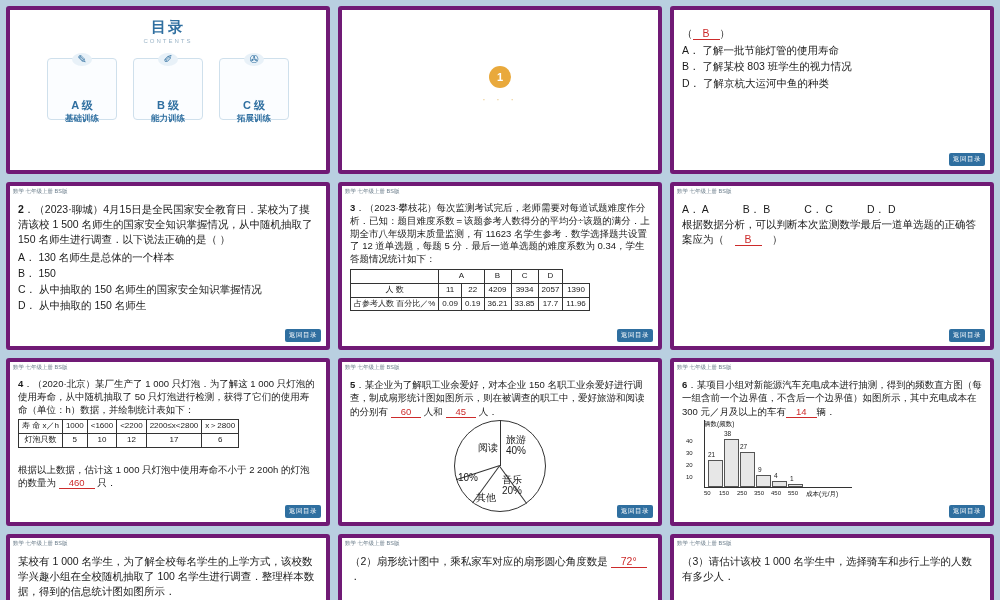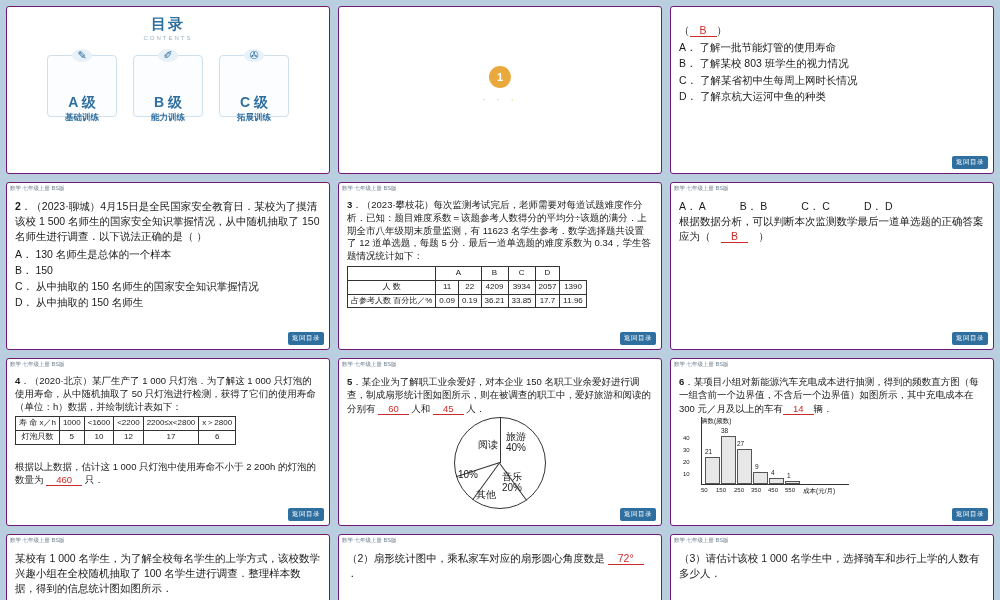--- a/index.html
+++ b/index.html
@@ -13,21 +13,21 @@
   .grid{
     display:grid;
     grid-template-columns:repeat(3,1fr);
     grid-auto-rows:168px;
     gap:8px;
     padding:6px 6px 0 6px;
     box-sizing:border-box;
   }
   .card{
     background:#ffffff;
-    border:1px solid #701a75;
+    border:4px solid #701a75;
     border-radius:3px;
     position:relative;
     overflow:hidden;
     padding:6px 8px 15px 8px;
     box-sizing:border-box;
   }
   .slidetag{
     position:absolute;left:3px;top:2px;
     font-size:5.5px;color:#6a7c8a;letter-spacing:0;
     white-space:nowrap;
@@ -49,21 +49,21 @@
   
   .toc-title{text-align:center;color:#2f6fa0;font-size:15px;font-weight:bold;letter-spacing:2px;margin-top:2px;}
   .toc-sub{text-align:center;color:#9bb4c7;font-size:6px;letter-spacing:2px;margin-top:1px;}
   .toc-row{display:flex;justify-content:center;gap:16px;margin-top:14px;}
   .toc-item{
     width:68px;height:60px;border:1px solid #cfe0ec;border-radius:4px;
     display:flex;flex-direction:column;align-items:center;justify-content:center;
     background:#fbfdff;
   }
   .toc-ico{width:20px;height:20px;border-radius:50%;background:#e8f1f8;display:flex;align-items:center;justify-content:center;color:#2f6fa0;font-size:11px;margin-bottom:4px;}
-  .toc-l1{color:#2f6fa0;font-size:14px;font-weight:bold;margin-top:28px;}
+  .toc-l1{color:#2f6fa0;font-size:11px;font-weight:bold;margin-top:28px;}
   .toc-l2{color:#2f6fa0;font-size:8.5px;font-weight:bold;}
 
   
   .banner{display:flex;flex-direction:column;align-items:center;justify-content:center;height:100%;}
   .badge{width:22px;height:22px;border-radius:50%;background:#e9a93c;color:#fff;display:flex;align-items:center;justify-content:center;font-size:11px;font-weight:bold;}
   .banner-title{color:#2f6fa0;font-size:21px;font-weight:bold;letter-spacing:3px;margin-top:8px;}
   .dots{margin-top:6px;color:#e9c887;font-size:10px;letter-spacing:4px;}
 
   
   table.t{border-collapse:collapse;font-size:8px;margin-top:3px;}
@@ -122,21 +122,20 @@
       <div class="dots">· · ·</div>
     </div>
   </div>
 
   <div class="card">
     <div class="body">
       <div>（<span class="ul red">B</span>）</div>
       <ol class="opts">
         <li>A． 了解一批节能灯管的使用寿命</li>
         <li>B． 了解某校 803 班学生的视力情况</li>
-        <li>C． 了解某省初中生每周上网时长情况</li>
         <li>D． 了解京杭大运河中鱼的种类</li>
       </ol>
     </div>
     <div class="backbtn">返回目录</div>
   </div>
 
   <div class="card">
     <div class="slidetag">数学 七年级上册 BS版</div>
     <div class="body">
       <span class="q-num">2</span>．<span>（2023·聊城）</span><span>4月15日是全民国家安全教育日．某校为了摸清该校 1 500 名师生的国家安全知识掌握情况，从中随机抽取了 150 名师生进行调查．以下说法正确的是（      ）</span>

